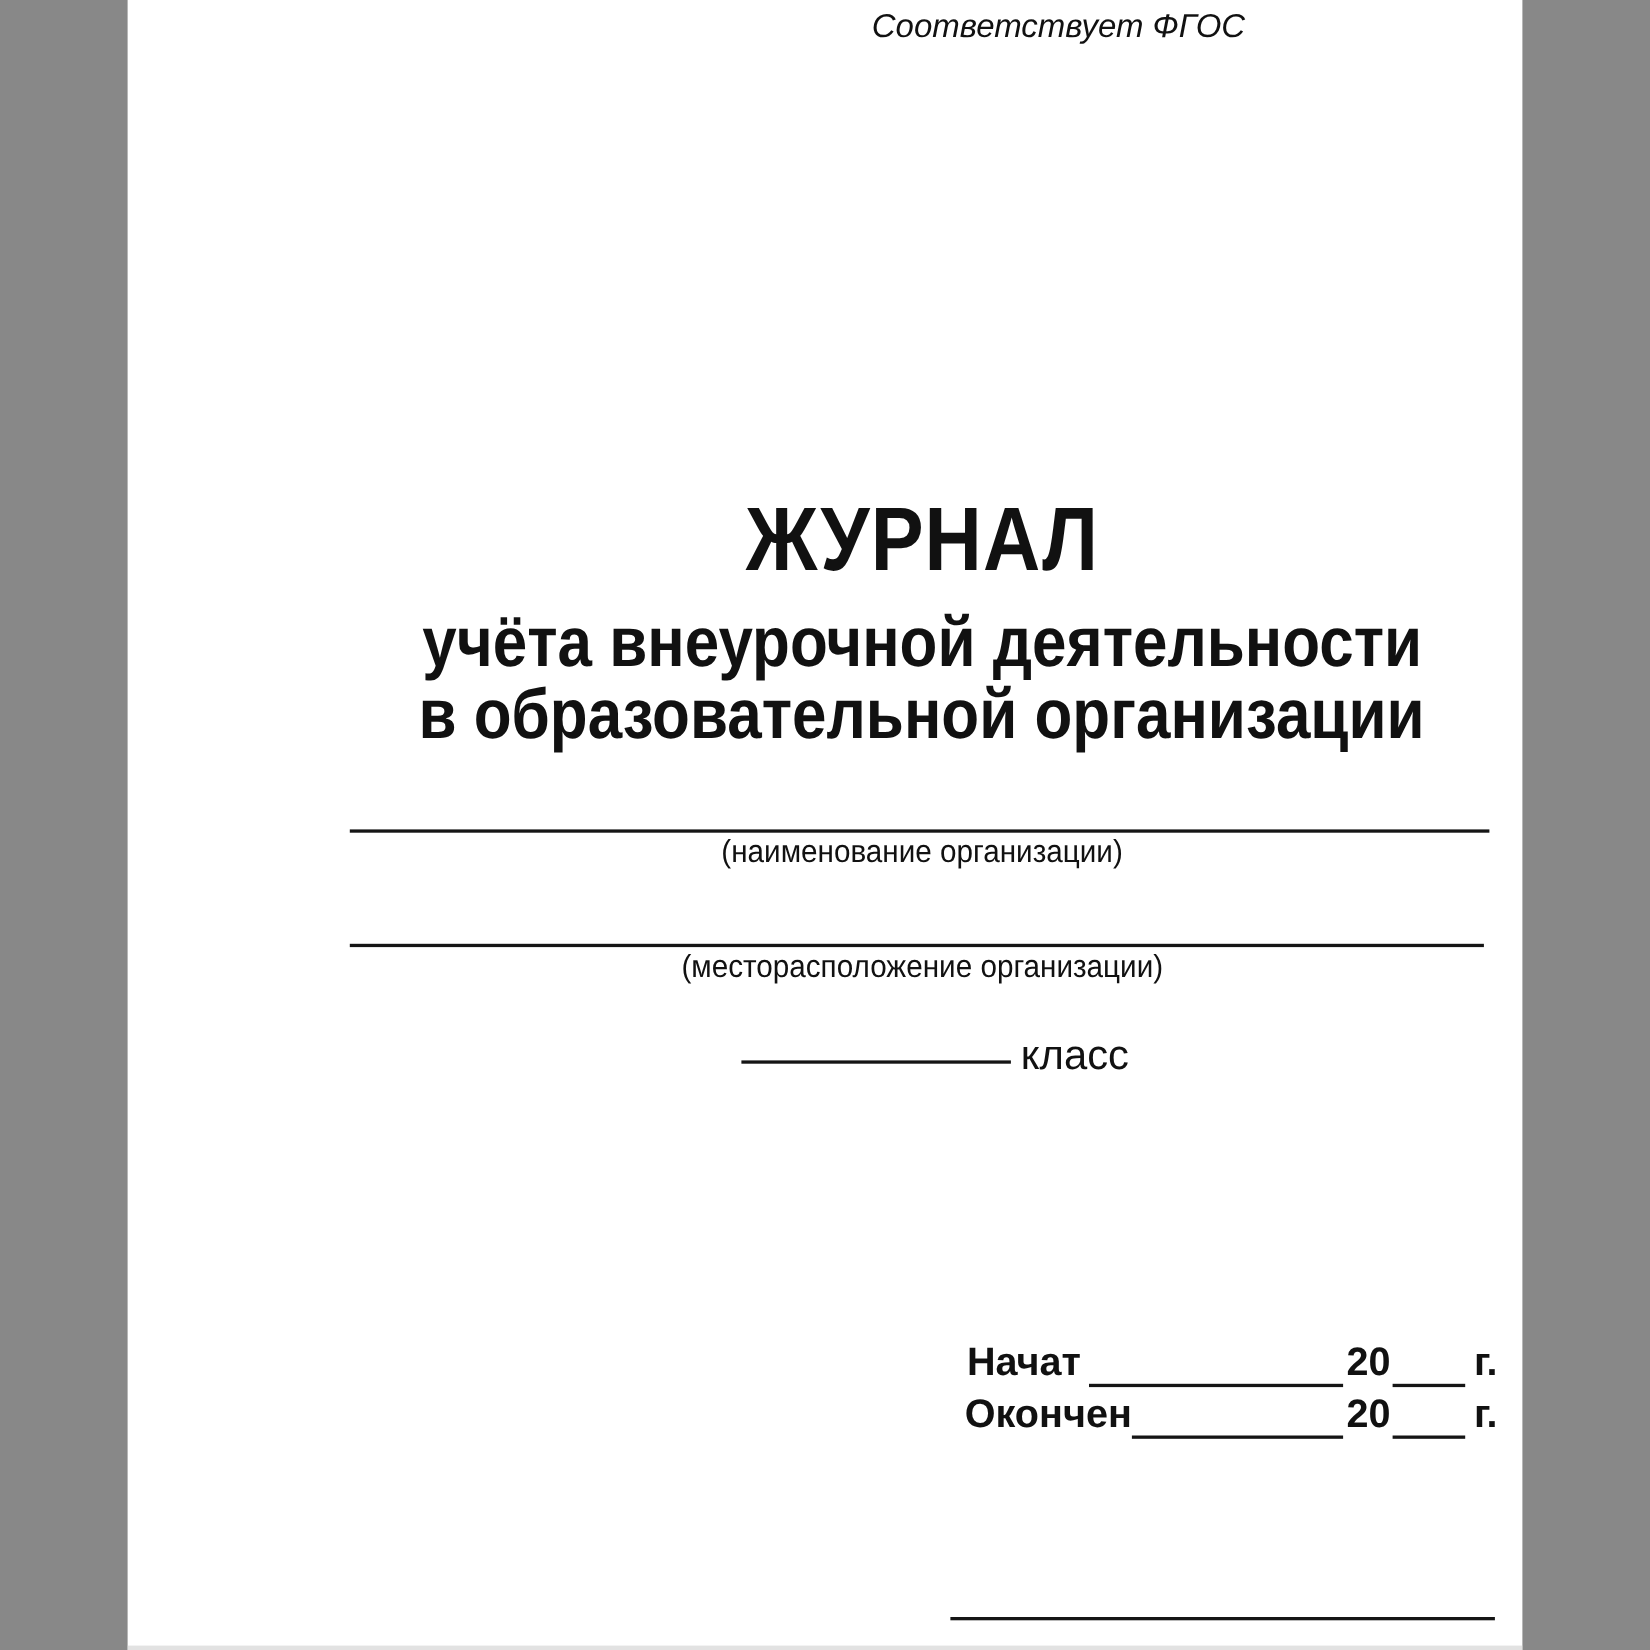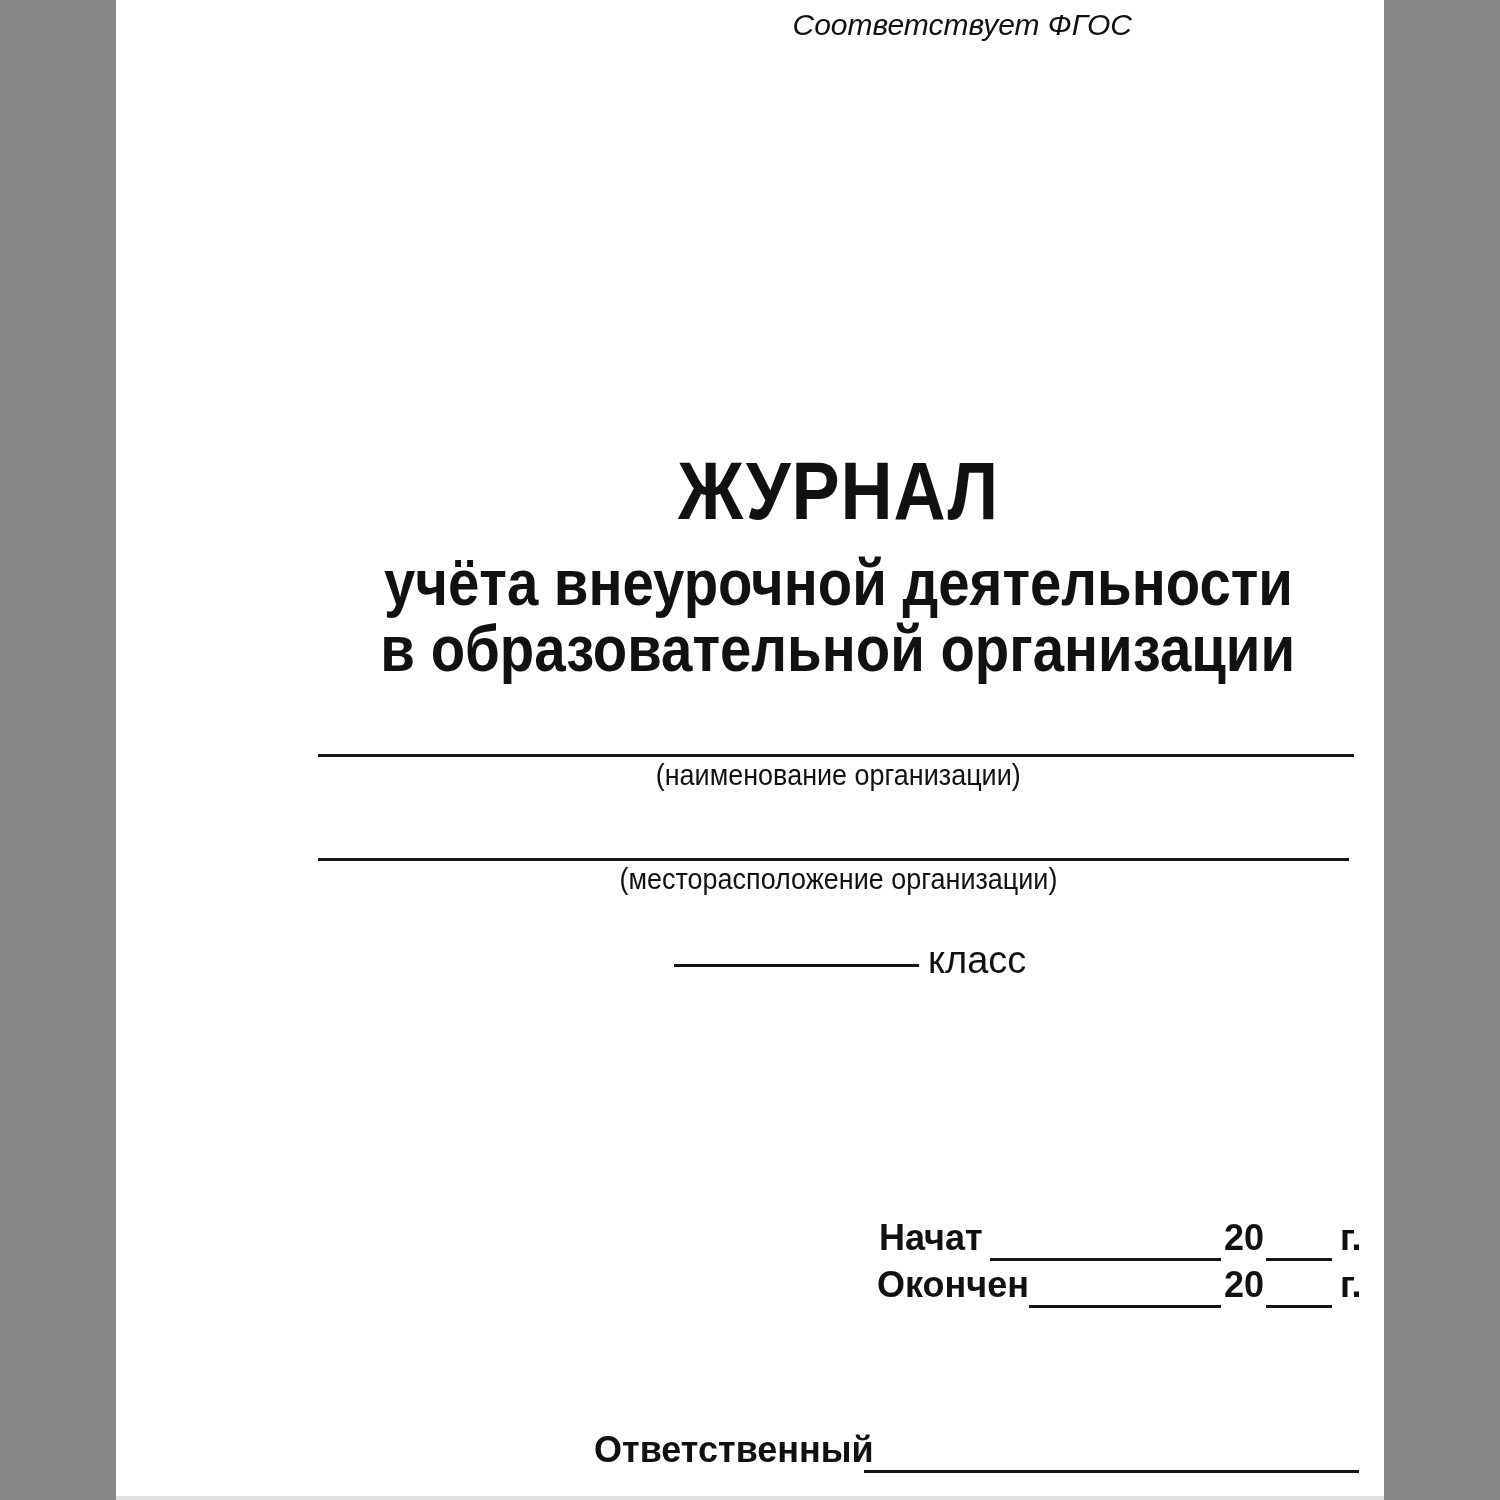--- a/index.html
+++ b/index.html
@@ -112,16 +112,15 @@
   <div class="abs form-bold" style="left: 1108px; top: 1220px;">20</div>
   <div class="rule" style="left: 1150px; top: 1258px; width: 66px;"></div>
   <div class="abs form-bold" style="left: 1224px; top: 1220px;">г.</div>
 
   <div class="abs form-bold" style="left: 761px; top: 1267px; text-align: right;">Окончен</div>
   <div class="rule" style="left: 913px; top: 1305px; width: 192px;"></div>
   <div class="abs form-bold" style="left: 1108px; top: 1267px;">20</div>
   <div class="rule" style="left: 1150px; top: 1305px; width: 66px;"></div>
   <div class="abs form-bold" style="left: 1224px; top: 1267px;">г.</div>
 
-  <div class="abs form-bold" style="left: 478px; top: 1432px;">Ответственный</div>
   <div class="rule" style="left: 748px; top: 1470px; width: 495px;"></div>
 
 </div>
 
 </body></html>

